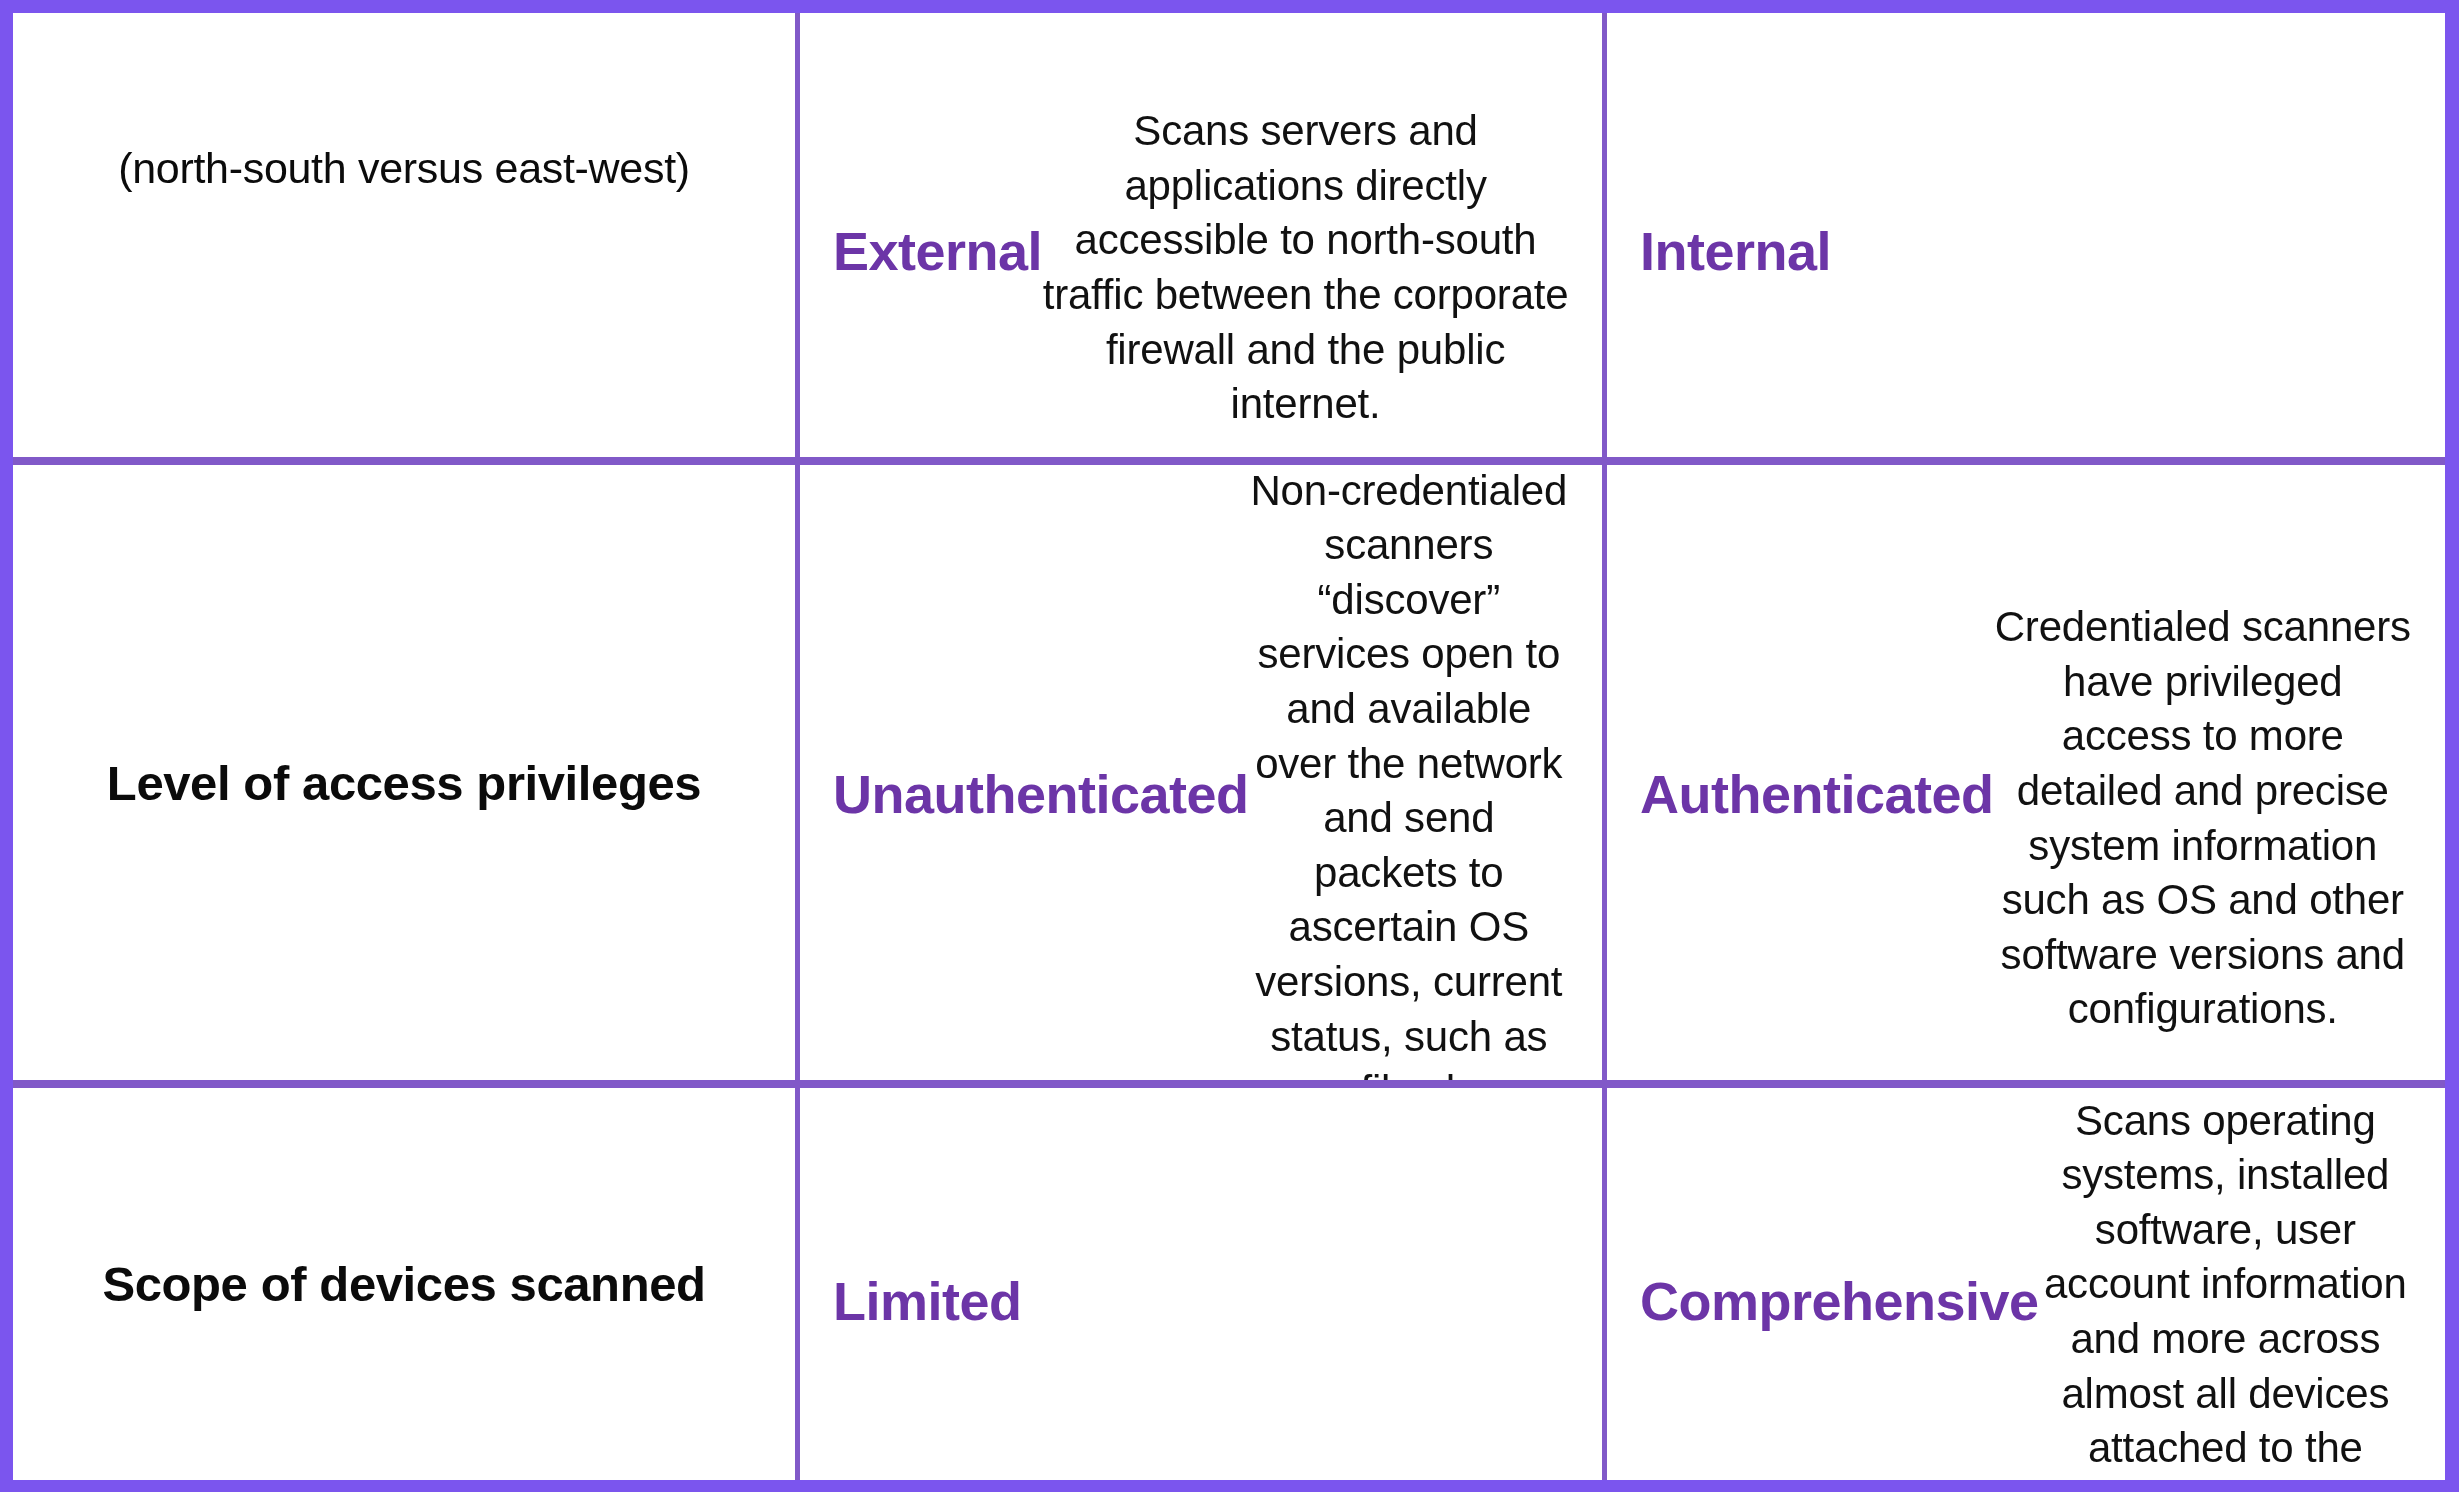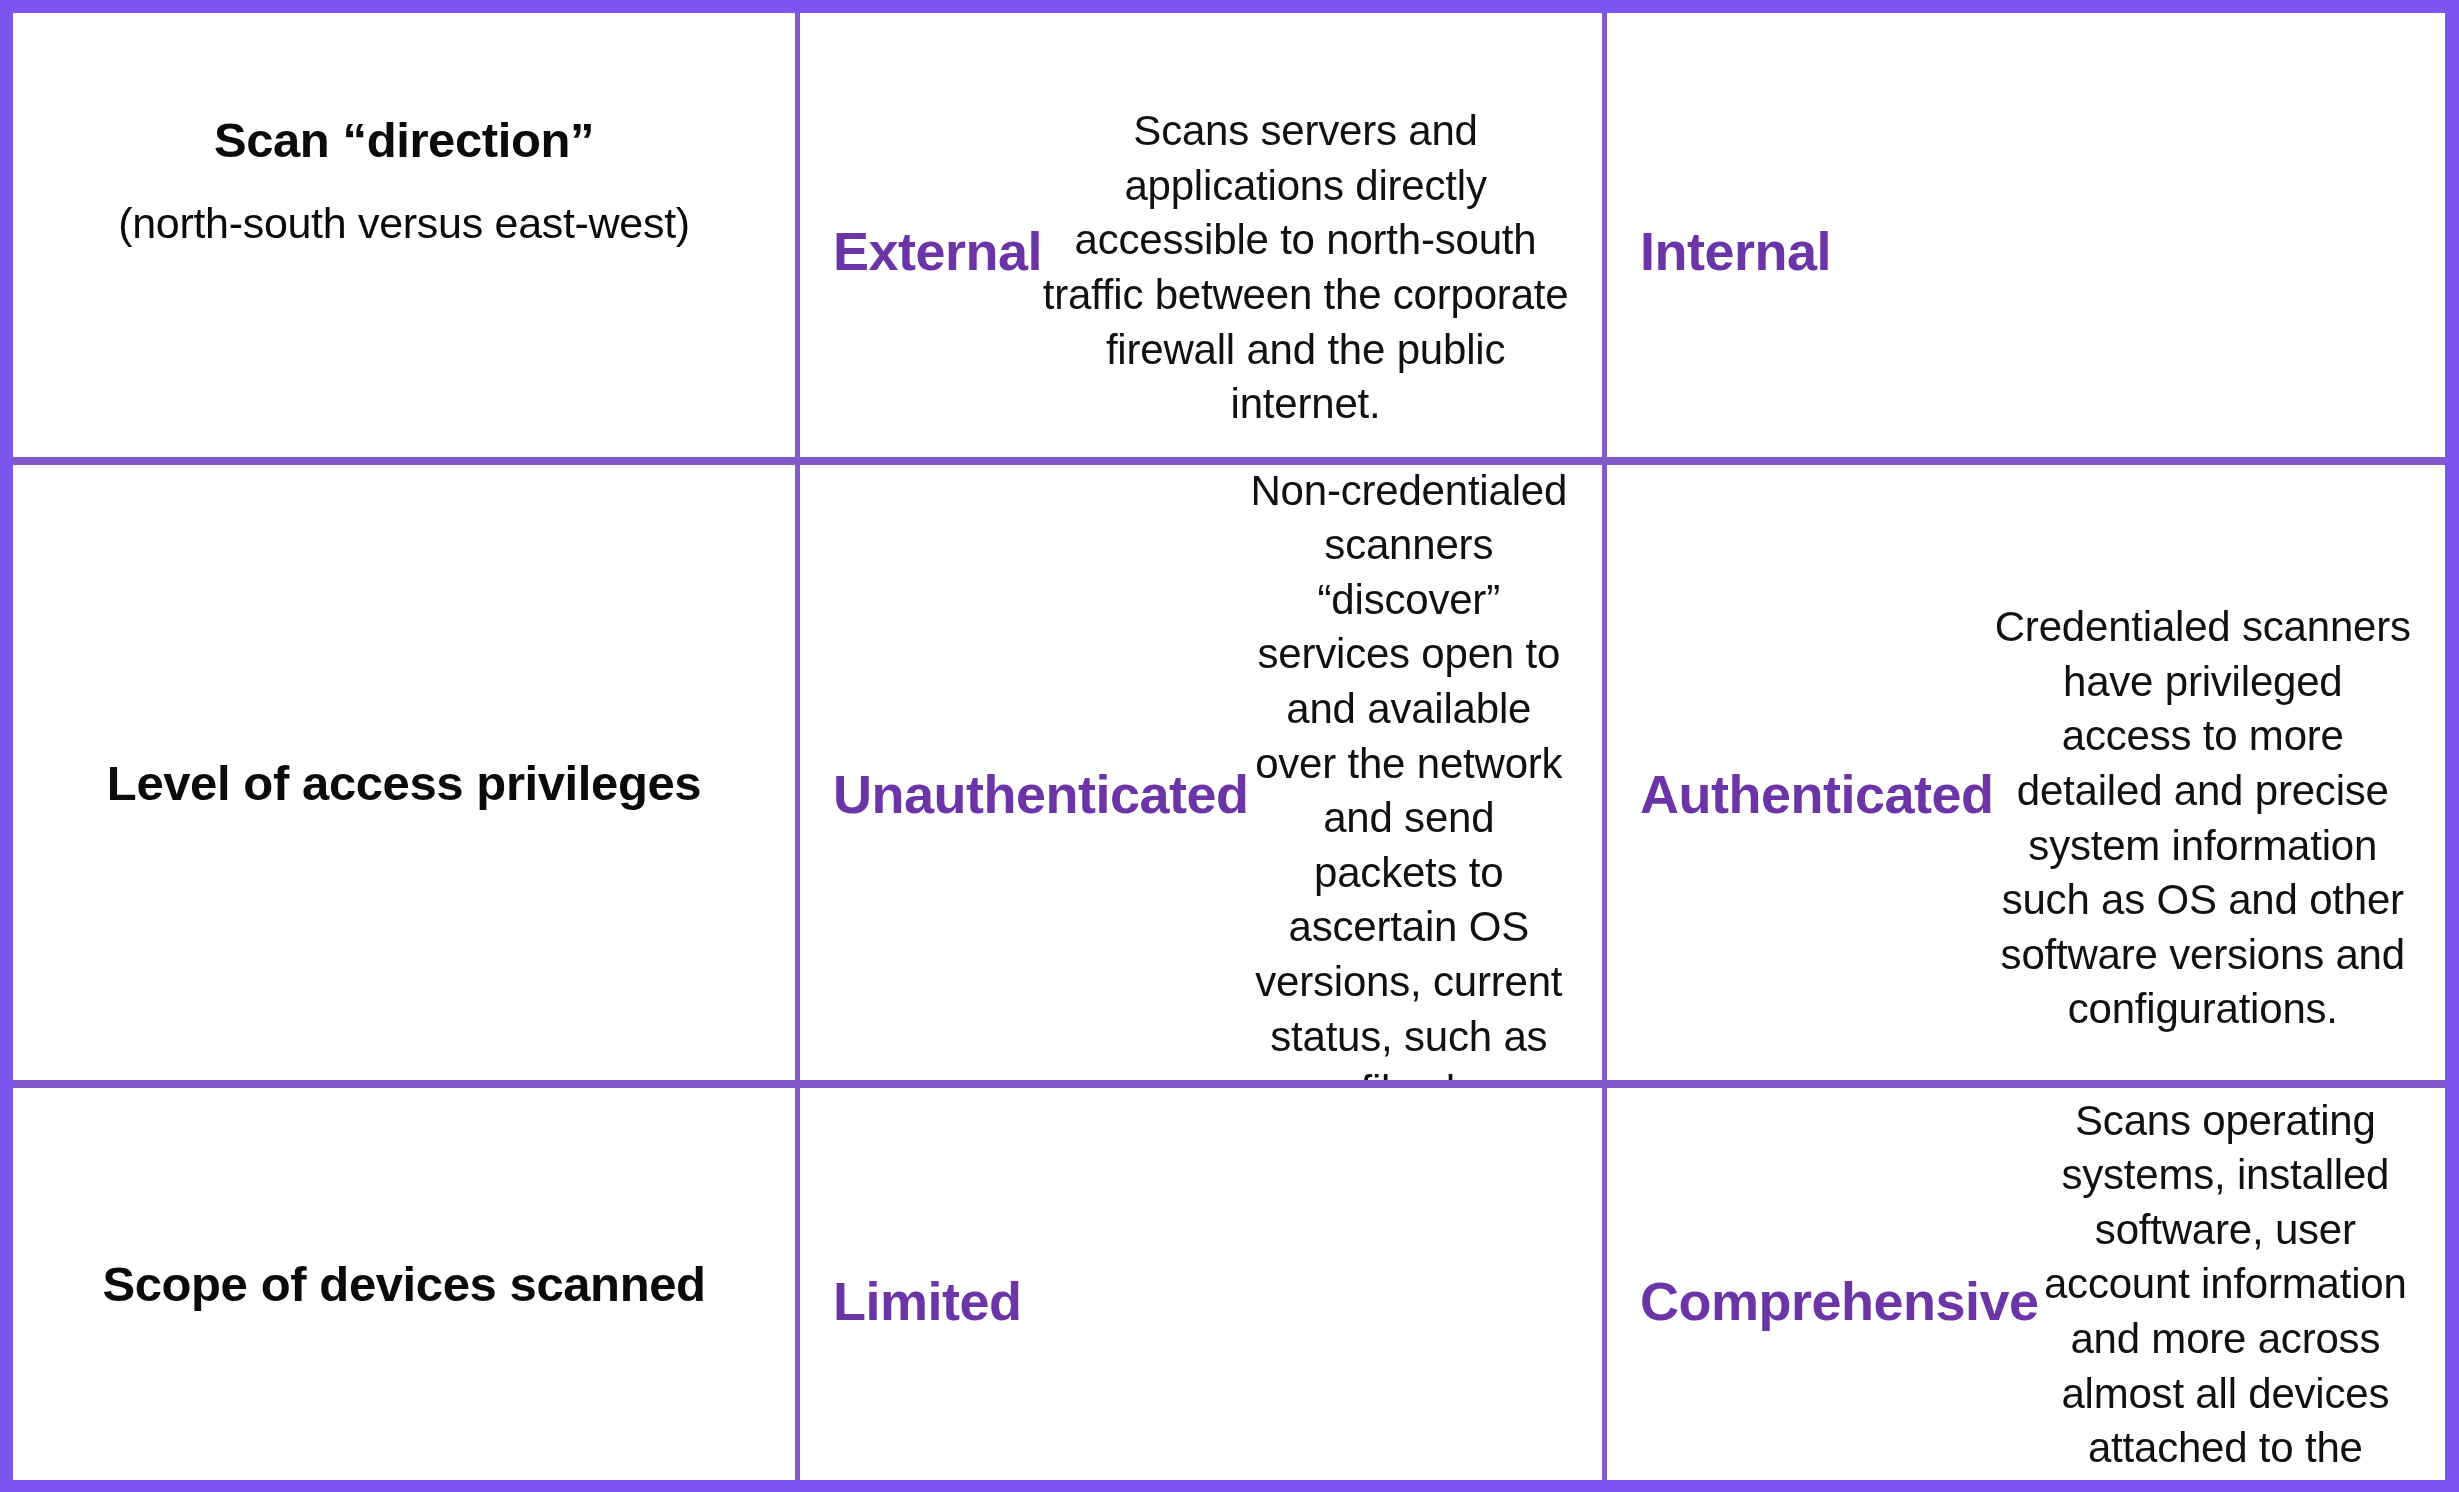--- a/index.html
+++ b/index.html
@@ -121,21 +121,20 @@
   .c2.r3 .val-body { max-width: 663px; }
   .c3.r3 .val-body { max-width: 745px; }
 </style>
 </head>
 <body>
 
 <div class="table-frame">
   <div class="grid">
 
     <div class="cell cat-cell row-scan col-div-right row-div-bottom">
-      <div class="cat-title">Scan “direction”</div>
       <div class="cat-sub">(north-south versus east-west)</div>
     </div>
 
     <div class="cell val-cell r1 c2 col-div-right row-div-bottom">
       <div class="val-head">External</div>
       <div class="val-body">Scans servers and applications directly accessible to north-south traffic between the corporate firewall and the public internet.</div>
     </div>
 
     <div class="cell val-cell r1 c3 row-div-bottom">
       <div class="val-head">Internal</div>

